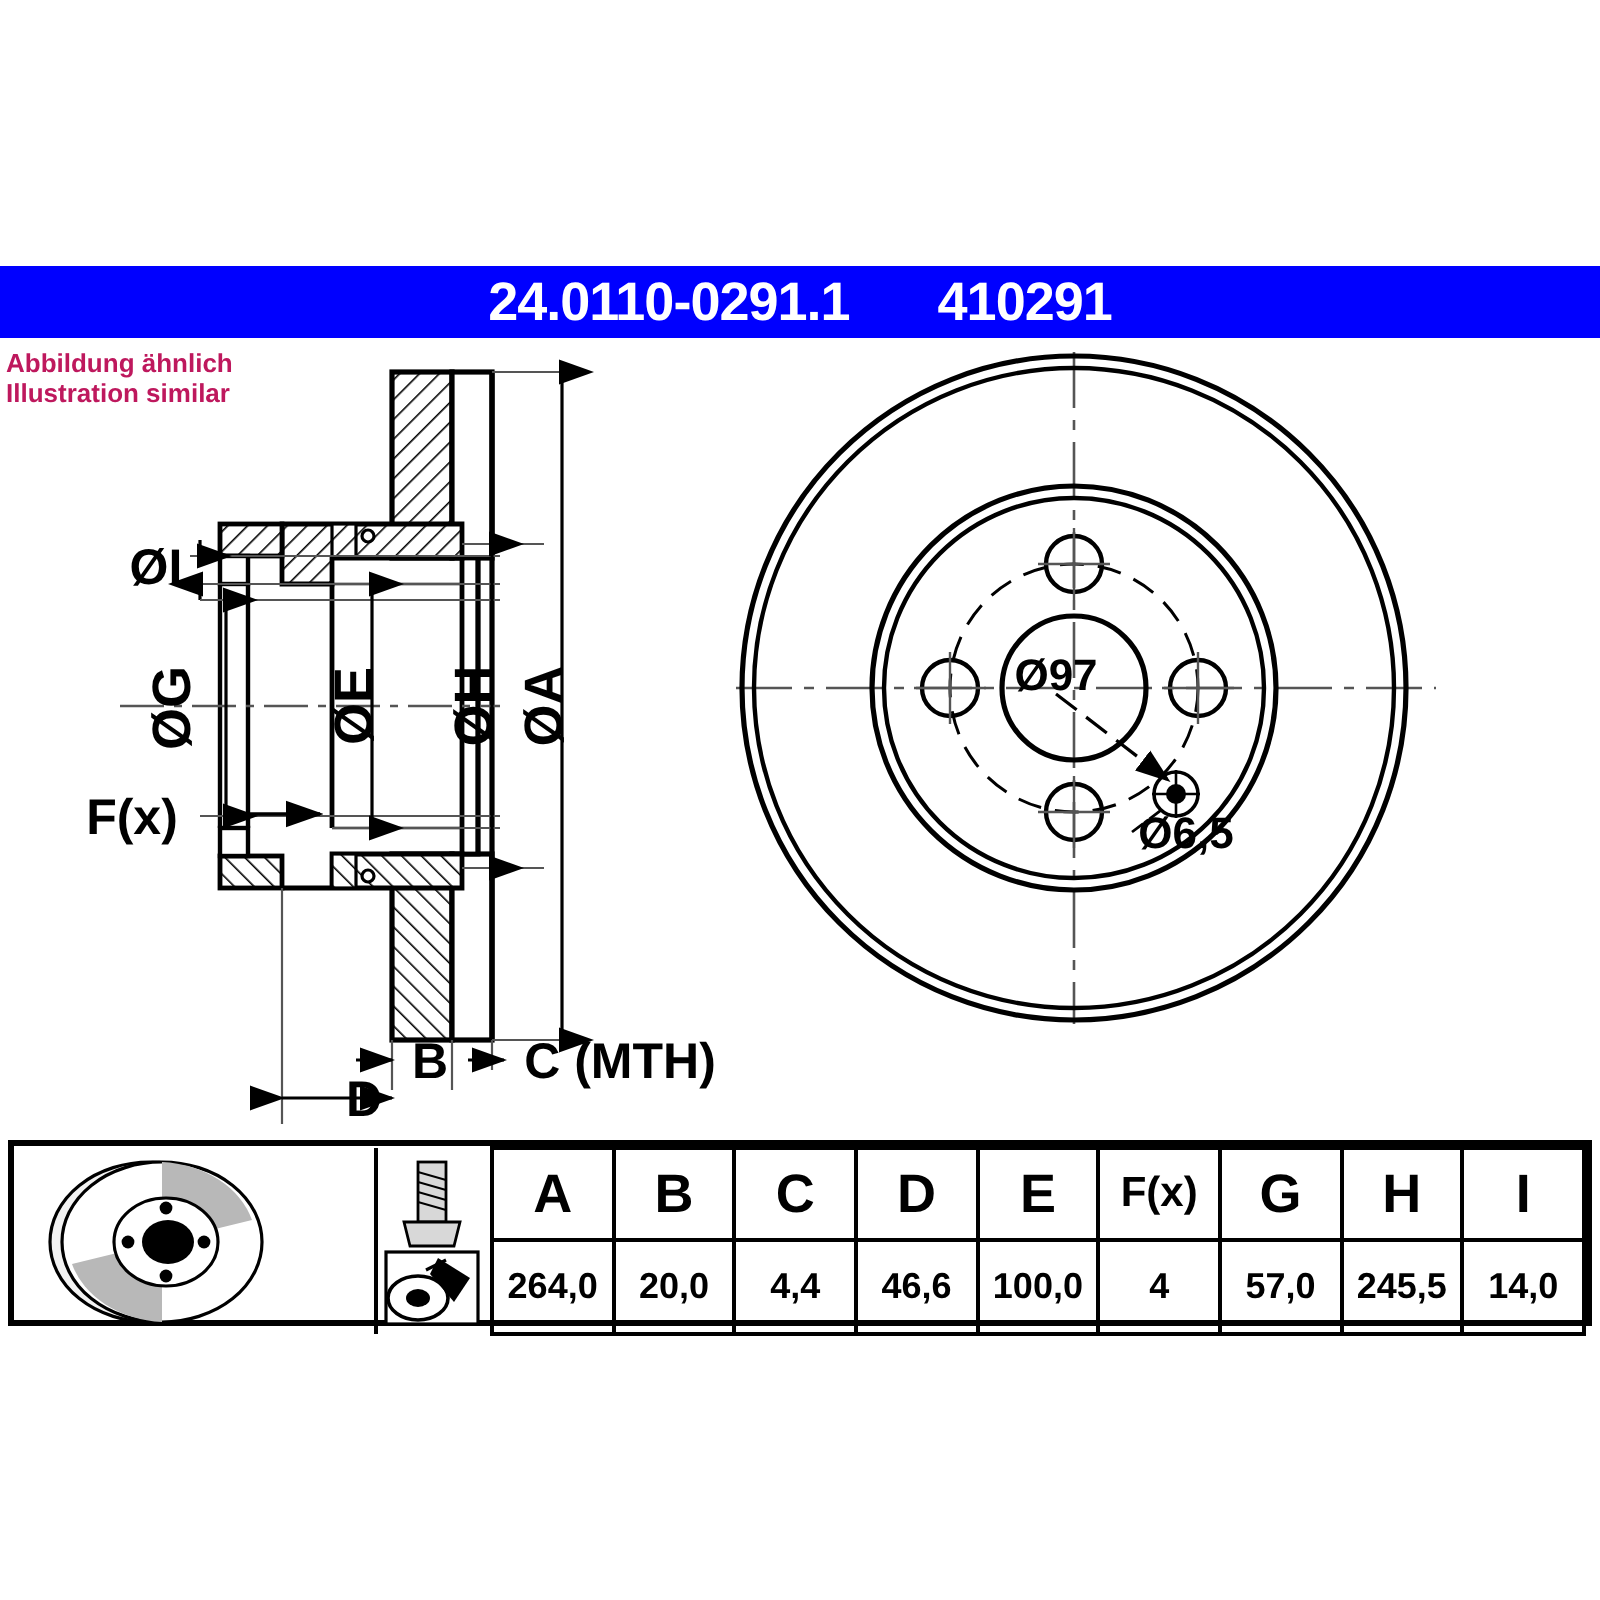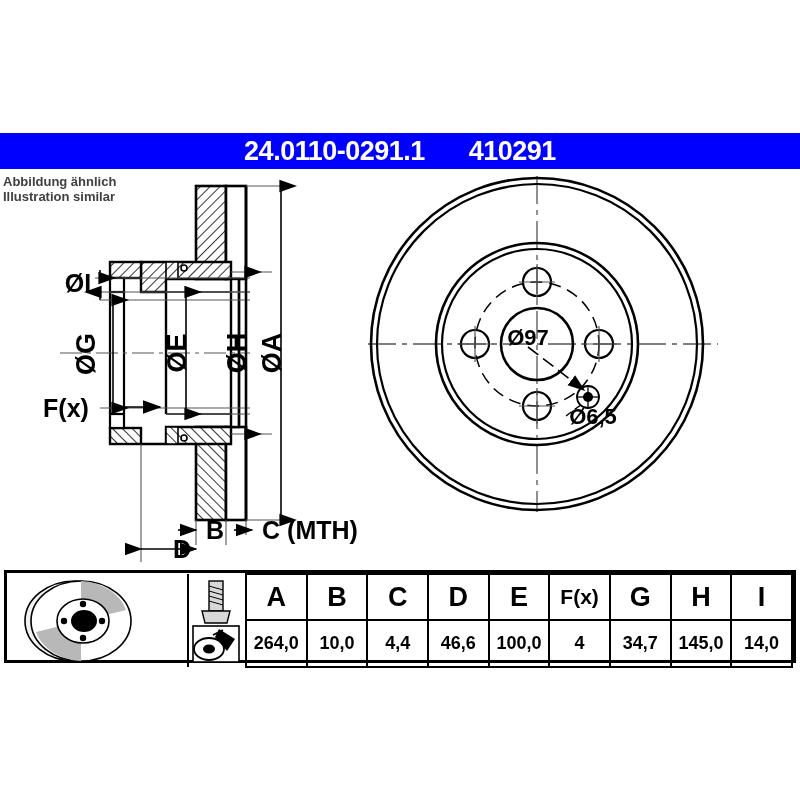--- a/index.html
+++ b/index.html
@@ -42,21 +42,21 @@
     white-space: nowrap;
   }
 
   
   .caption {
     position: absolute;
     left: 3px;
     top: 174px;
     font-size: 13px;
     font-weight: bold;
-    color: #404040;
+    color: #be185d;
     line-height: 15px;
     white-space: nowrap;
   }
 
   
   #drawing {
     position: absolute;
     left: 0; top: 0;
     width: 800px; height: 800px;
   }
@@ -351,26 +351,26 @@
         <td class="hdr">C</td>
         <td class="hdr">D</td>
         <td class="hdr">E</td>
         <td class="hdr fx">F(x)</td>
         <td class="hdr">G</td>
         <td class="hdr">H</td>
         <td class="hdr">I</td>
       </tr>
       <tr>
         <td class="val">264,0</td>
-        <td class="val">10,0</td>
+        <td class="val">20,0</td>
         <td class="val">4,4</td>
         <td class="val">46,6</td>
         <td class="val">100,0</td>
         <td class="val">4</td>
-        <td class="val">34,7</td>
-        <td class="val">145,0</td>
+        <td class="val">57,0</td>
+        <td class="val">245,5</td>
         <td class="val">14,0</td>
       </tr>
     </tbody>
       </table>
   </div>
 
 </div>
 
 </body></html>

